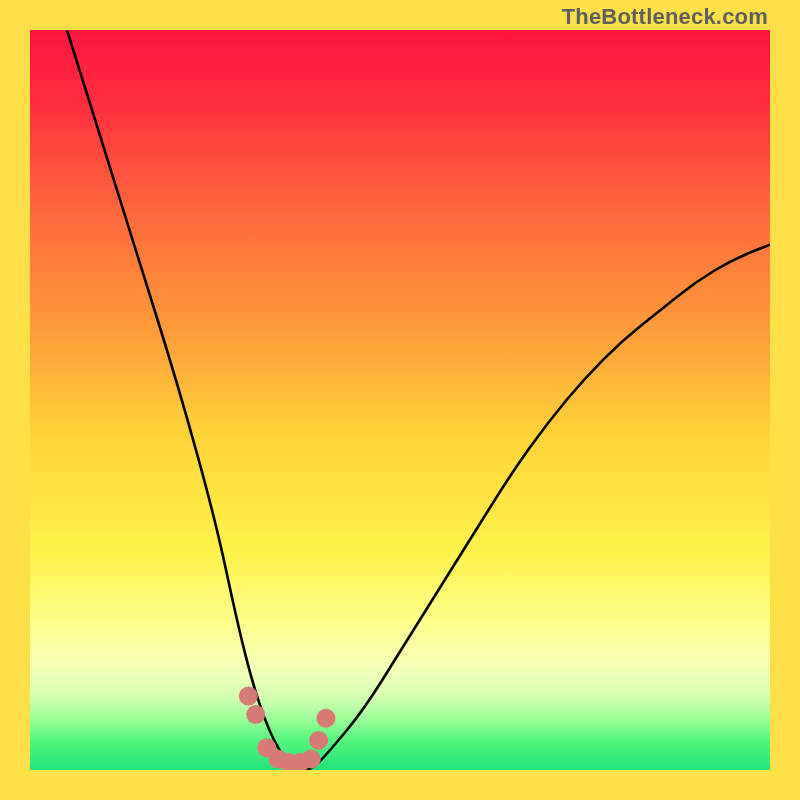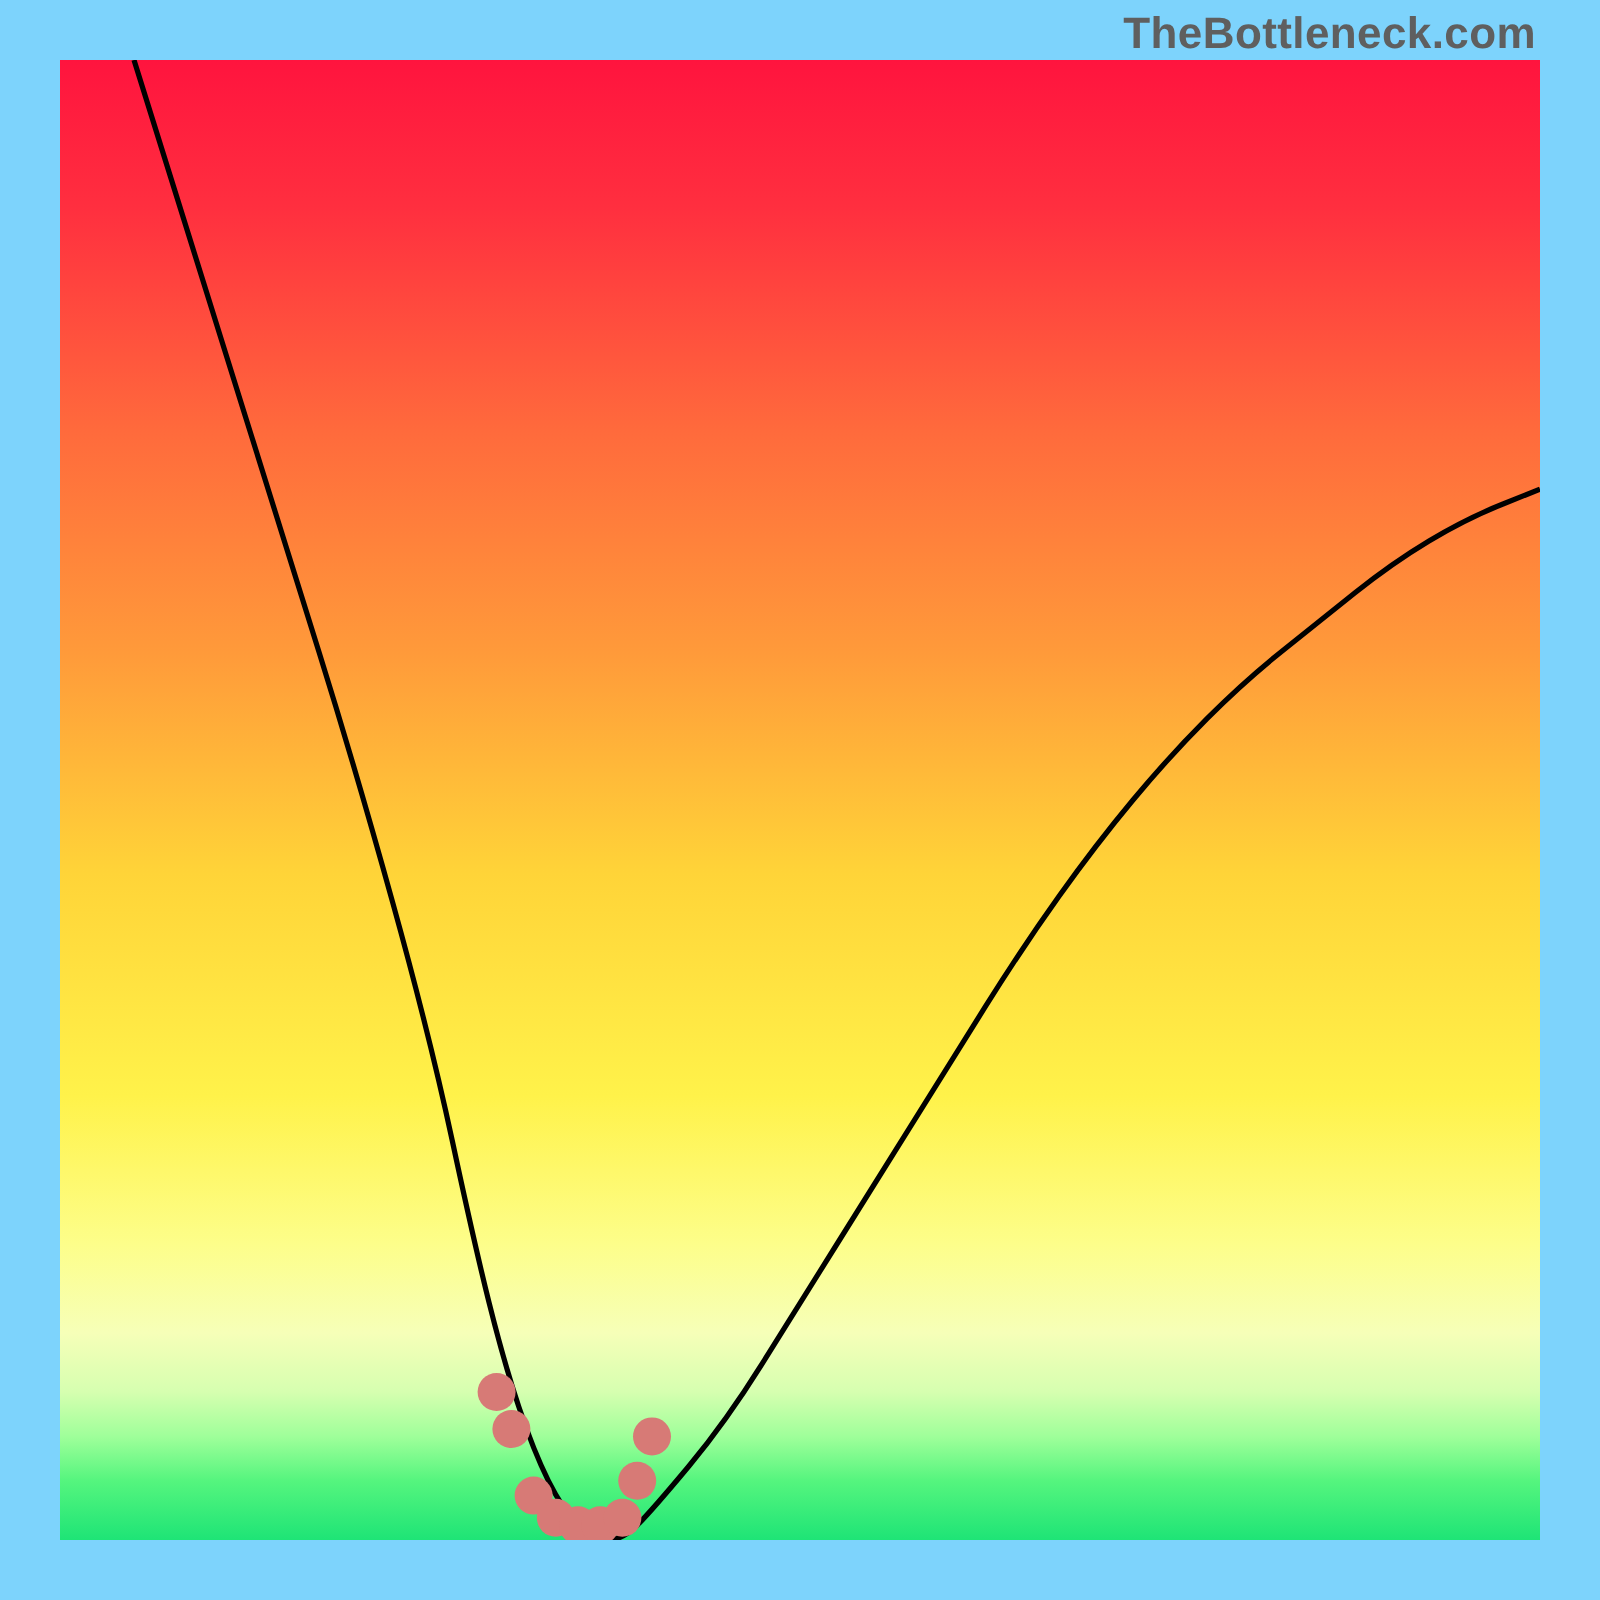--- a/index.html
+++ b/index.html
@@ -8,21 +8,21 @@
     width: 800px;
     height: 800px;
     background: #000;
     overflow: hidden;
     font-family: Arial, Helvetica, sans-serif;
   }
   .frame {
     position: absolute;
     left: 0; top: 0;
     width: 800px; height: 800px;
-    background: #7dd3fc;
+    background: #fde047;
   }
   .plot {
     position: absolute;
     left: 30px;
     top: 30px;
     width: 740px;
     height: 740px;
     overflow: hidden;
   }
   .gradient {

